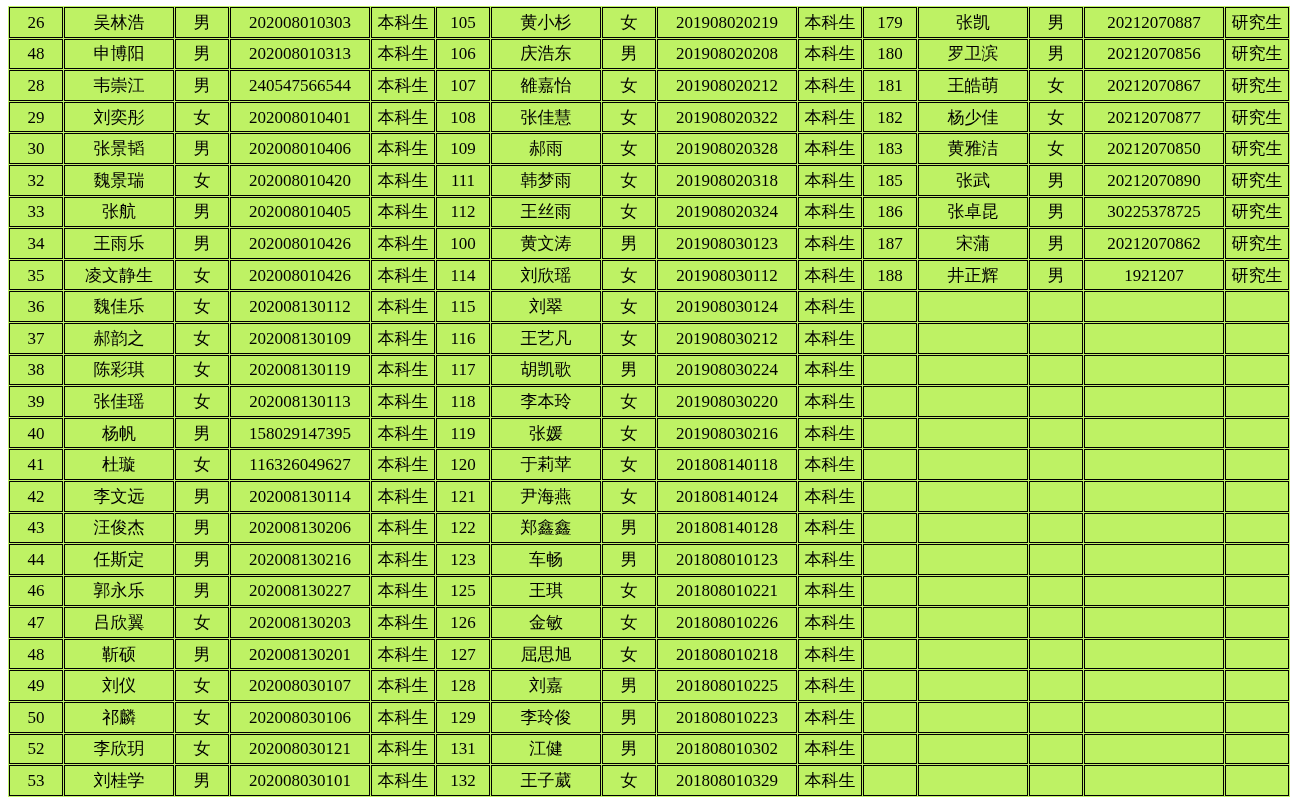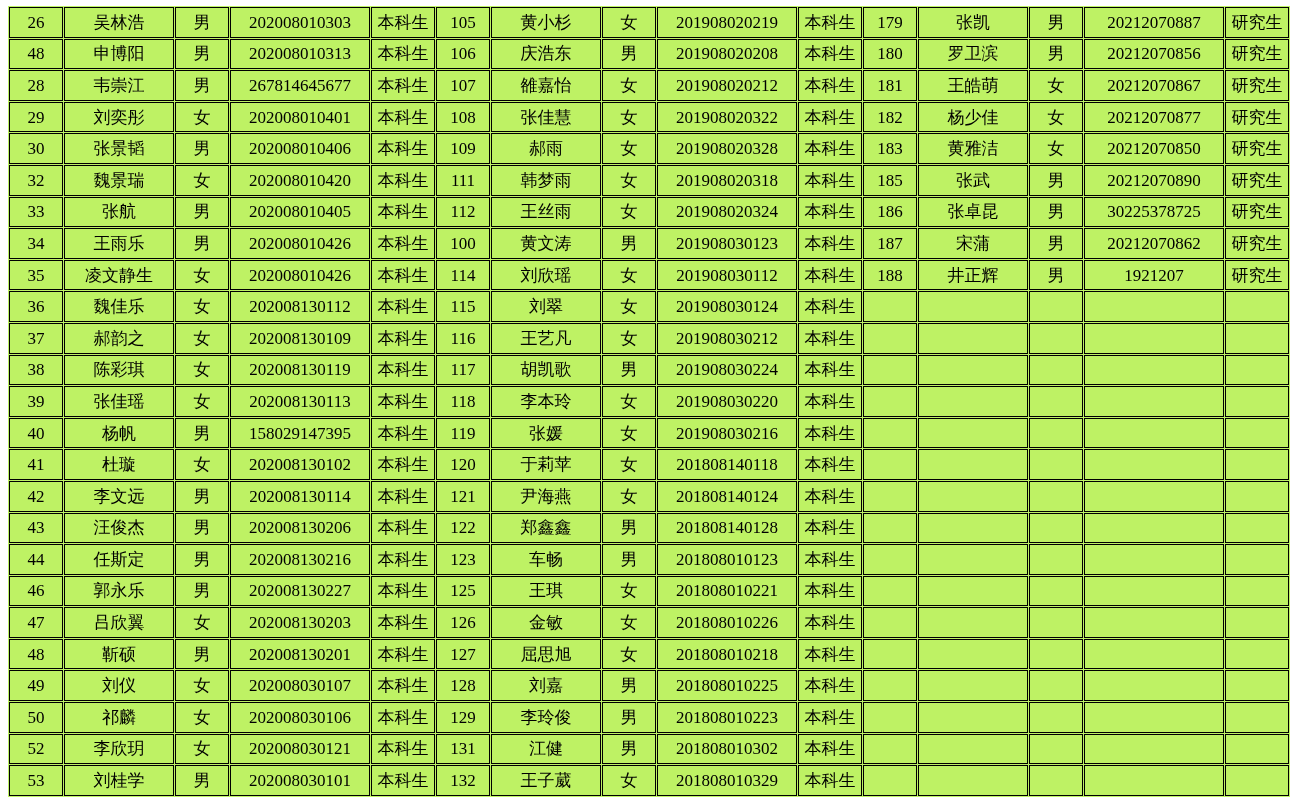--- a/index.html
+++ b/index.html
@@ -92,21 +92,21 @@
           <td>180</td>
           <td>罗卫滨</td>
           <td>男</td>
           <td>20212070856</td>
           <td>研究生</td>
         </tr>
         <tr>
           <td>28</td>
           <td>韦崇江</td>
           <td>男</td>
-          <td>267814645677</td>
+          <td>240547566544</td>
           <td>本科生</td>
           <td>107</td>
           <td>雒嘉怡</td>
           <td>女</td>
           <td>201908020212</td>
           <td>本科生</td>
           <td>181</td>
           <td>王皓萌</td>
           <td>女</td>
           <td>20212070867</td>
@@ -296,21 +296,21 @@
           <td></td>
           <td></td>
           <td></td>
           <td></td>
           <td></td>
         </tr>
         <tr>
           <td>41</td>
           <td>杜璇</td>
           <td>女</td>
-          <td>202008130102</td>
+          <td>116326049627</td>
           <td>本科生</td>
           <td>120</td>
           <td>于莉苹</td>
           <td>女</td>
           <td>201808140118</td>
           <td>本科生</td>
           <td></td>
           <td></td>
           <td></td>
           <td></td>

